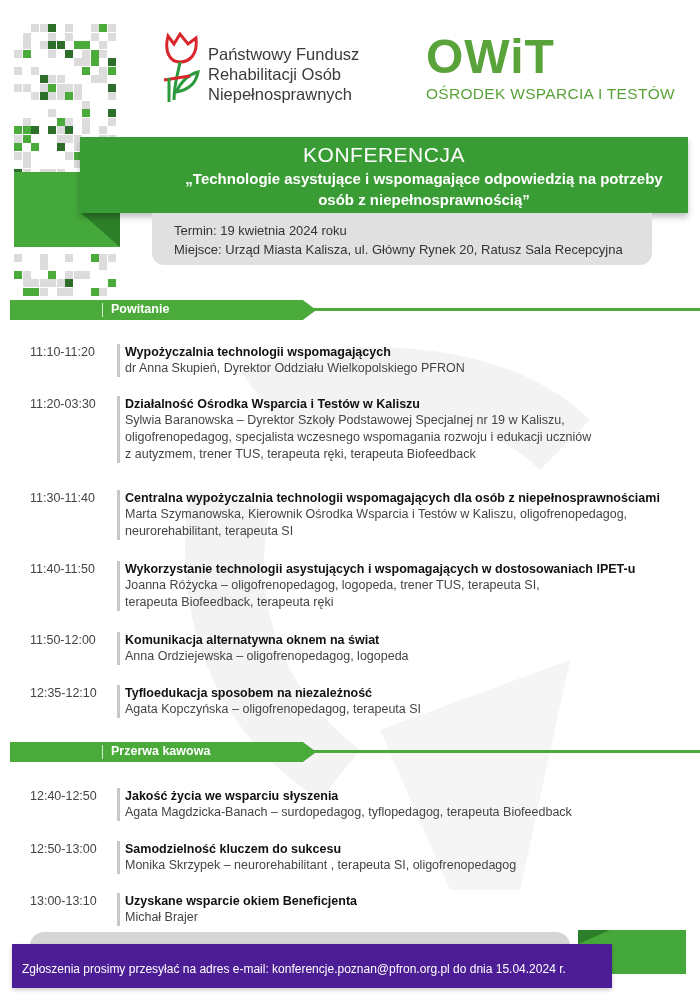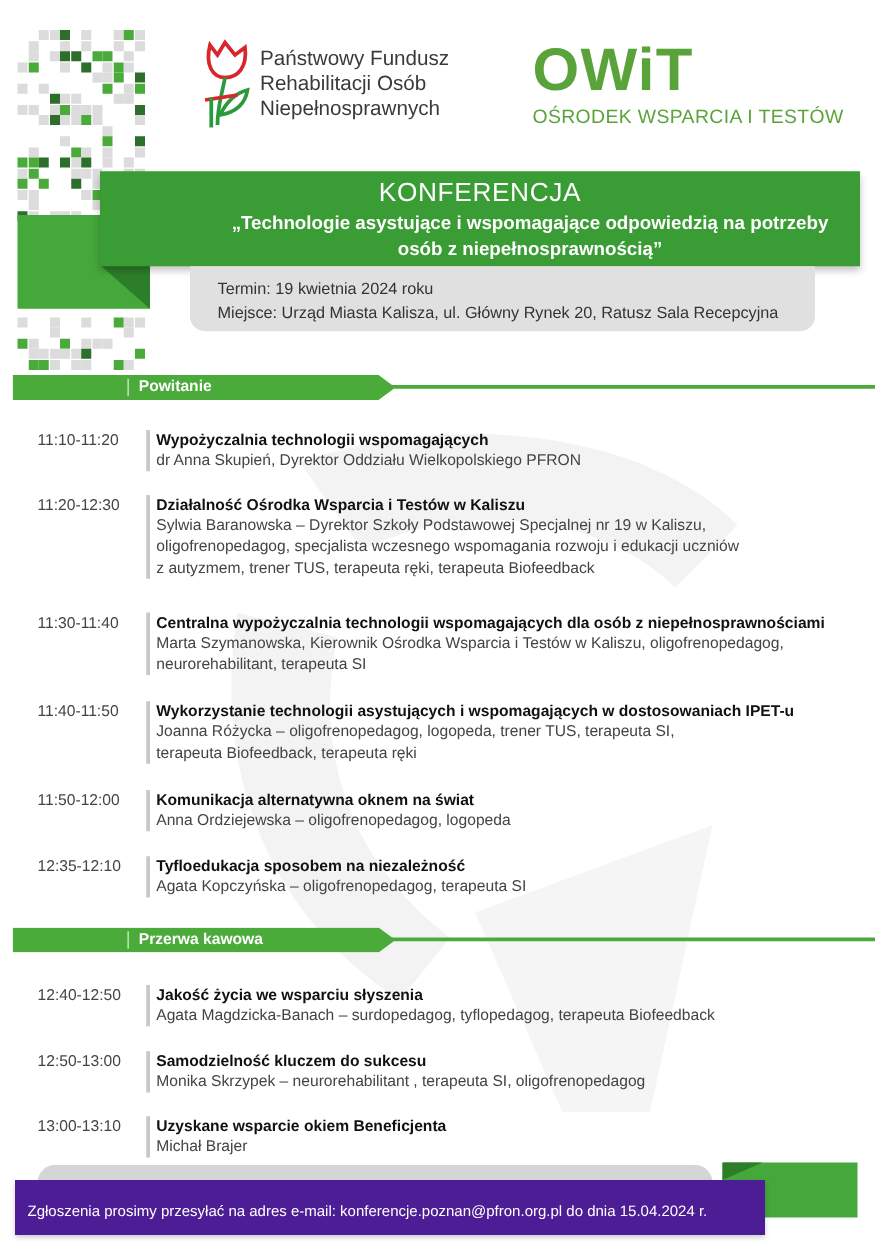--- a/index.html
+++ b/index.html
@@ -4,21 +4,21 @@
 <style>
   * { box-sizing: border-box; margin: 0; padding: 0; }
   html, body { width: 700px; height: 994px; background: #ffffff; overflow: hidden; }
   body { position: relative; font-family: "Liberation Sans", "DejaVu Sans", sans-serif; color: #333; }
 
   .mosaic { position: absolute; left: 14px; top: 24px; width: 100px; height: 280px; }
   .mosaic i { position: absolute; width: 8px; height: 8px; display: block; }
 
   .watermark { position: absolute; left: 150px; top: 330px; width: 520px; height: 560px; pointer-events: none; }
 
-  .pfron-logo { position: absolute; left: 160px; top: 30px; display: flex; align-items: center; }
+  .pfron-logo { position: absolute; left: 160px; top: 30px; display: flex; align-items: flex-end; }
   .pfron-logo svg { width: 40px; height: 74px; }
   .pfron-text { margin-left: 8px; font-size: 16.5px; line-height: 20px; color: #3a3a3a; }
   .pfron-text div { white-space: nowrap; }
 
   .owit-logo { position: absolute; left: 426px; top: 34px; color: #5aa33a; }
   .owit-word { font-size: 48px; font-weight: bold; letter-spacing: 1px; line-height: 46px; position: relative; }
   .owit-sub { font-size: 15.5px; letter-spacing: 0.3px; margin-top: 5px; white-space: nowrap; }
 
   .ribbon-fold { position: absolute; left: 14px; top: 172px; width: 106px; height: 75px; background: #45a83a; }
   .ribbon-fold-tri { position: absolute; left: 80px; top: 212px; width: 0; height: 0;
@@ -234,21 +234,21 @@
 
 <div class="item" style="top:344px">
   <span class="time">11:10-11:20</span>
   <div class="body">
     <div class="title">Wypożyczalnia technologii wspomagających</div>
     <div class="desc">dr Anna Skupień, Dyrektor Oddziału Wielkopolskiego PFRON</div>
   </div>
 </div>
 
 <div class="item" style="top:396px">
-  <span class="time">11:20-12:30</span>
+  <span class="time">11:20-03:30</span>
   <div class="body">
     <div class="title">Działalność Ośrodka Wsparcia i Testów w Kaliszu</div>
     <div class="desc">Sylwia Baranowska – Dyrektor Szkoły Podstawowej Specjalnej nr 19 w Kaliszu,</div>
     <div class="desc">oligofrenopedagog, specjalista wczesnego wspomagania rozwoju i edukacji uczniów</div>
     <div class="desc">z autyzmem, trener TUS, terapeuta ręki, terapeuta Biofeedback</div>
   </div>
 </div>
 
 <div class="item" style="top:490px">
   <span class="time">11:30-11:40</span>

